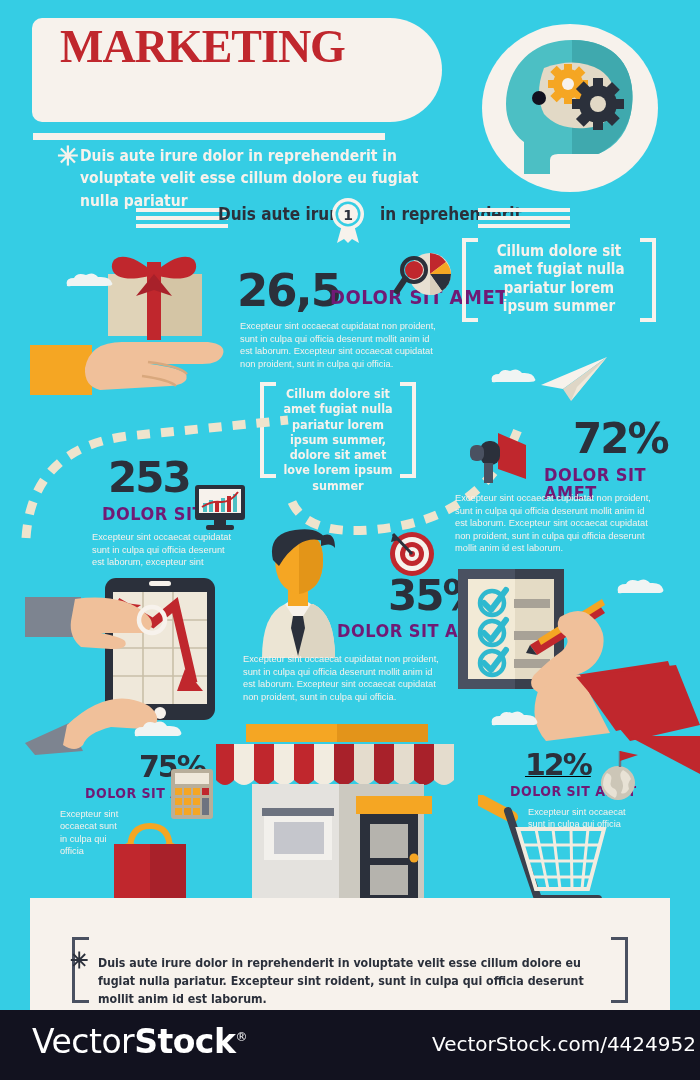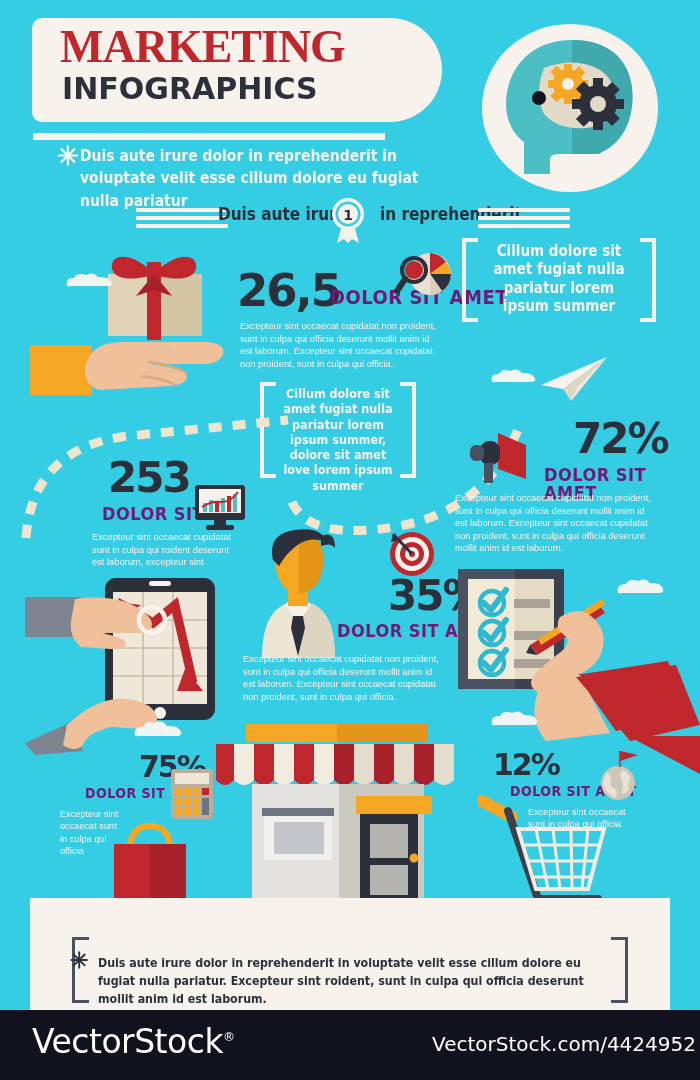--- a/index.html
+++ b/index.html
@@ -73,34 +73,33 @@
   .footer-star{position:absolute;left:70px;top:948px;font-size:22px;color:#2b303b;font-weight:bold;}
   .footer-text{position:absolute;left:98px;top:955px;width:520px;color:#2b303b;
     font-size:12.3px;line-height:1.45;font-weight:bold;
     font-family:"DejaVu Sans Condensed","Liberation Sans", sans-serif;}
   
   .ground{position:absolute;left:30px;top:898px;width:640px;height:30px;background:#f7f2ec;}
   
   .wm{position:absolute;left:0;top:1010px;width:700px;height:70px;background:#12121f;}
   .wm-logo{position:absolute;left:32px;top:1022px;color:#fff;font-size:33px;
     font-family:"DejaVu Sans", sans-serif;letter-spacing:-0.5px;}
-  .wm-logo b{font-weight:normal;}
+  .wm-logo b{font-weight:bold;}
   .wm-logo sup{font-size:12px;vertical-align:super;}
   .wm-url{position:absolute;left:432px;top:1032px;color:#fff;font-size:20px;
     font-family:"DejaVu Sans", sans-serif;}
   .cloud{position:absolute;}
 </style>
 </head>
 <body>
 
 <div id="page">
 
   <div class="title-plate"></div>
   <div class="title-main">MARKETING</div>
-  <div class="title-sub">INFOGRAPHICS</div>
   <div class="rule-top"></div>
   <div class="lead-star">✳</div>
   <div class="lead-text">Duis aute irure dolor in reprehenderit in voluptate velit esse cillum dolore eu fugiat nulla pariatur</div>
 
   <div class="brain-badge">
     <svg width="180" height="172" viewBox="0 0 180 172">
       <ellipse cx="90" cy="86" rx="88" ry="84" fill="#f7f2ec"></ellipse>
       <path d="M92 18 C48 18 26 50 26 82 C26 102 36 114 44 120 L44 152 L70 152 L70 138 Q70 132 78 132 L118 132 Q148 120 152 84 C156 46 136 18 92 18 Z" fill="#4cbfc4"></path>
       <path d="M92 18 C136 18 156 46 152 84 C148 120 118 132 118 132 L92 132 Z" fill="#3fa9ae"></path>
       <path d="M64 46 Q96 34 120 48 Q138 60 134 84 Q130 104 106 106 Q78 108 64 92 Q54 72 64 46 Z" fill="#e2d9c6"></path>
@@ -237,21 +236,21 @@
   <div style="position:absolute;left:560px;top:418px;">
     <span class="bignum" style="font-size:42px;margin-left:13px;">72%</span>
   </div>
   <div class="statlabel" style="position:absolute;left:544px;top:466px;font-size:18px;">DOLOR SIT AMET</div>
   <div class="body-copy" style="position:absolute;left:455px;top:492px;width:204px;font-size:9.3px;">Excepteur sint occaecat cupidatat non proident, sunt in culpa qui officia deserunt mollit anim id est laborum. Excepteur sint occaecat cupidatat non proident, sunt in culpa qui officia deserunt mollit anim id est laborum.</div>
 
   <div style="position:absolute;left:108px;top:457px;">
     <span class="bignum" style="font-size:42px;">253</span>
   </div>
   <div class="statlabel" style="position:absolute;left:102px;top:505px;font-size:18px;">DOLOR SIT</div>
-  <div class="body-copy" style="position:absolute;left:92px;top:531px;width:142px;font-size:9.3px;">Excepteur sint occaecat cupidatat sunt in culpa qui roident deserunt est laborum, excepteur sint</div>
+  <div class="body-copy" style="position:absolute;left:92px;top:531px;width:142px;font-size:9.3px;">Excepteur sint occaecat cupidatat sunt in culpa qui officia deserunt est laborum, excepteur sint</div>
   <div style="position:absolute;left:192px;top:483px;">
     <svg width="56" height="48" viewBox="0 0 56 48">
       <rect x="3" y="2" width="50" height="35" rx="3" fill="#2b303b"></rect>
       <rect x="7" y="6" width="42" height="24" fill="#f7f2ec"></rect>
       <g fill="#4cbfc4">
           <rect x="11" y="20" width="4" height="9"></rect>
           <rect x="17" y="17" width="4" height="12"></rect>
           <rect x="29" y="15" width="4" height="14"></rect>
           <rect x="41" y="11" width="4" height="18"></rect>
         </g>
@@ -430,21 +429,21 @@
       <rect x="154" y="74" width="76" height="18" fill="#f5a623"></rect>
       <rect x="158" y="92" width="58" height="86" fill="#2b303b"></rect>
       <rect x="168" y="102" width="38" height="34" fill="#b5b3ad"></rect>
       <rect x="168" y="143" width="38" height="30" fill="#b5b3ad"></rect>
       <circle cx="212" cy="136" r="4.5" fill="#f5a623"></circle>
       <rect x="36" y="178" width="196" height="10" fill="#9aa0a4"></rect>
       <rect x="137" y="178" width="95" height="10" fill="#84898d"></rect>
     </svg>
   </div>
 
-  <div style="position:absolute;left:493px;top:750px;">
+  <div style="position:absolute;left:525px;top:750px;text-decoration:underline;">
     <span class="bignum" style="font-size:30px;">12%</span>
   </div>
   <div class="statlabel" style="position:absolute;left:510px;top:784px;font-size:14px;">DOLOR SIT AMET</div>
   <div class="body-copy" style="position:absolute;left:528px;top:806px;width:104px;font-size:9.2px;">Excepteur sint occaecat sunt in culpa qui officia</div>
   <div style="position:absolute;left:595px;top:745px;">
     <svg width="48" height="56" viewBox="0 0 48 56">
       <circle cx="23" cy="38" r="17" fill="#ccc6b7"></circle>
       <path d="M12 28 Q18 30 16 36 Q14 42 20 44 Q24 48 20 53 Q10 48 8 40 Q8 32 12 28 Z" fill="#e8e2d5"></path>
       <path d="M28 25 Q34 28 36 34 Q32 38 34 44 Q30 50 26 48 Q30 40 26 34 Q24 28 28 25 Z" fill="#e8e2d5"></path>
       <line x1="25" y1="22" x2="25" y2="6" stroke="#6d7380" stroke-width="2.5"></line>

